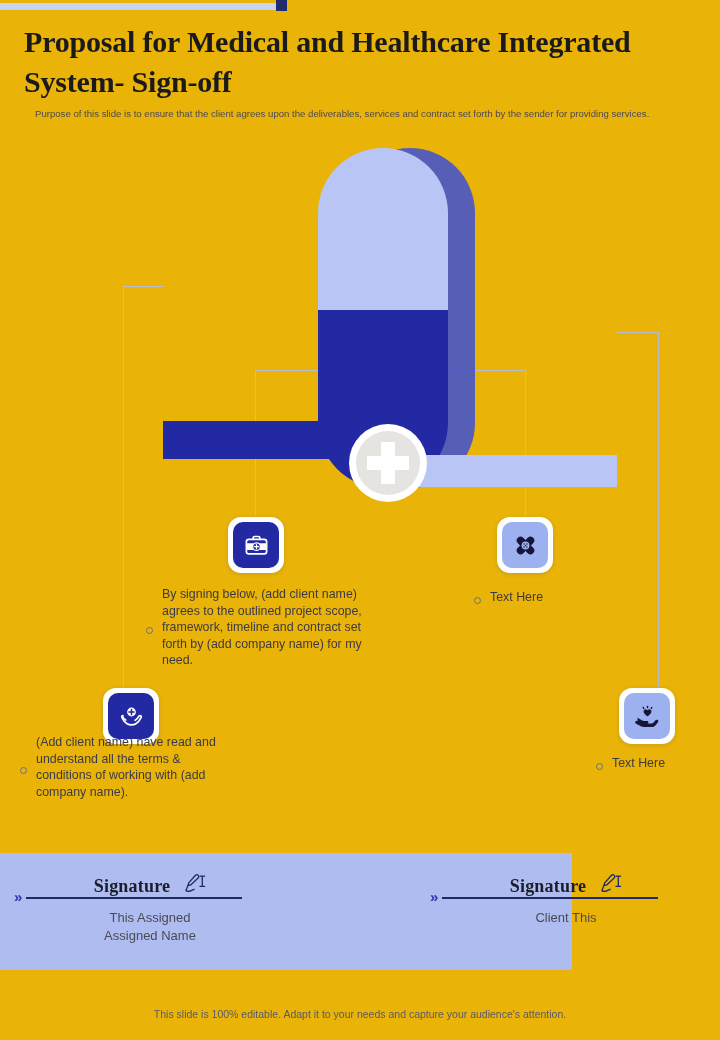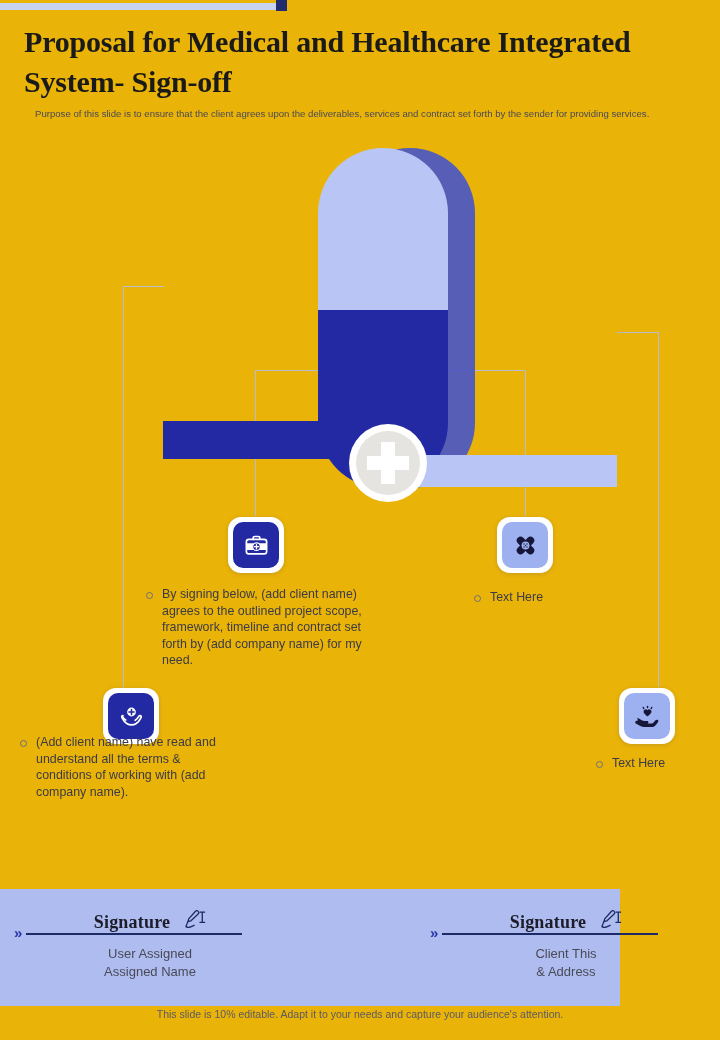--- a/index.html
+++ b/index.html
@@ -79,30 +79,30 @@
   }
   .badge-in{
     width:46px;height:46px;border-radius:10px;
     display:flex;align-items:center;justify-content:center;
   }
   .badge-in.dark{background:#2329a3;}
   .badge-in.light{background:#9db0f0;}
   .badge-in svg{display:block;}
 
   
-  .bullet{position:absolute;display:flex;gap:9px;align-items:flex-start;}
+  .bullet{position:absolute;display:flex;gap:9px;align-items:center;}
   .dot{
     flex:0 0 auto;width:5px;height:5px;border-radius:50%;
     border:1px solid #6b6f80;background:transparent;margin-top:6px;
   }
   .btext{font-size:12.4px;line-height:1.33;color:#3b3b45;}
 
   
   .sigband{
-    position:absolute;left:0;top:853px;width:620px;height:117px;background:#aebcf0;margin-top:36px;
+    position:absolute;left:0;top:853px;width:572px;height:117px;background:#aebcf0;
   }
   .sigblock{position:absolute;top:18px;width:300px;text-align:center;}
   .sigrow{
     display:flex;align-items:center;justify-content:center;gap:6px;
     position:relative;height:30px;
   }
   .sigword{
     font-family:"Liberation Serif", serif;font-weight:bold;font-size:18px;
     color:#1c1c2a;letter-spacing:0.2px;
   }
@@ -245,40 +245,39 @@
           <svg width="30" height="26" viewBox="0 0 30 26">
             <path d="M19.5 2.2c1 -1 2.3 -.6 2.9 .3 .6 .9 .4 2 -.5 2.8l-7.2 6.6 -2.6 .6 .6 -2.6z" fill="none" stroke="#1c2a66" stroke-width="1.3" stroke-linejoin="round"></path>
             <path d="M11.9 12.4 10 17.6c1.4 .9 3.1 1 4.6 .3l3.5 -1.6" fill="none" stroke="#1c2a66" stroke-width="1.3" stroke-linecap="round"></path>
             <path d="M24 3.2h4.6M26.3 3.2v10.2M24 13.4h4.6" fill="none" stroke="#1c2a66" stroke-width="1.3" stroke-linecap="round"></path>
           </svg>
         </span>
         <span class="sigline"></span>
         <span class="chev">»</span>
       </div>
       <div class="signame">
-        <div>User Assigned</div>
+        <div>This Assigned</div>
         <div>Assigned Name</div>
       </div>
     </div>
 
     <div class="sigblock" style="left:416px;">
       <div class="sigrow">
         <span class="sigword">Signature</span>
         <span class="pen">
           <svg width="30" height="26" viewBox="0 0 30 26">
             <path d="M19.5 2.2c1 -1 2.3 -.6 2.9 .3 .6 .9 .4 2 -.5 2.8l-7.2 6.6 -2.6 .6 .6 -2.6z" fill="none" stroke="#1c2a66" stroke-width="1.3" stroke-linejoin="round"></path>
             <path d="M11.9 12.4 10 17.6c1.4 .9 3.1 1 4.6 .3l3.5 -1.6" fill="none" stroke="#1c2a66" stroke-width="1.3" stroke-linecap="round"></path>
             <path d="M24 3.2h4.6M26.3 3.2v10.2M24 13.4h4.6" fill="none" stroke="#1c2a66" stroke-width="1.3" stroke-linecap="round"></path>
           </svg>
         </span>
         <span class="sigline"></span>
         <span class="chev">»</span>
       </div>
       <div class="signame">
         <div>Client This</div>
-        <div>&amp; Address</div>
-      </div>
-    </div>
-  </div>
-
-  <div class="footer">This slide is 10% editable. Adapt it to your needs and capture your audience's attention.</div>
+      </div>
+    </div>
+  </div>
+
+  <div class="footer">This slide is 100% editable. Adapt it to your needs and capture your audience's attention.</div>
 
 </div>
 
 </body></html>

